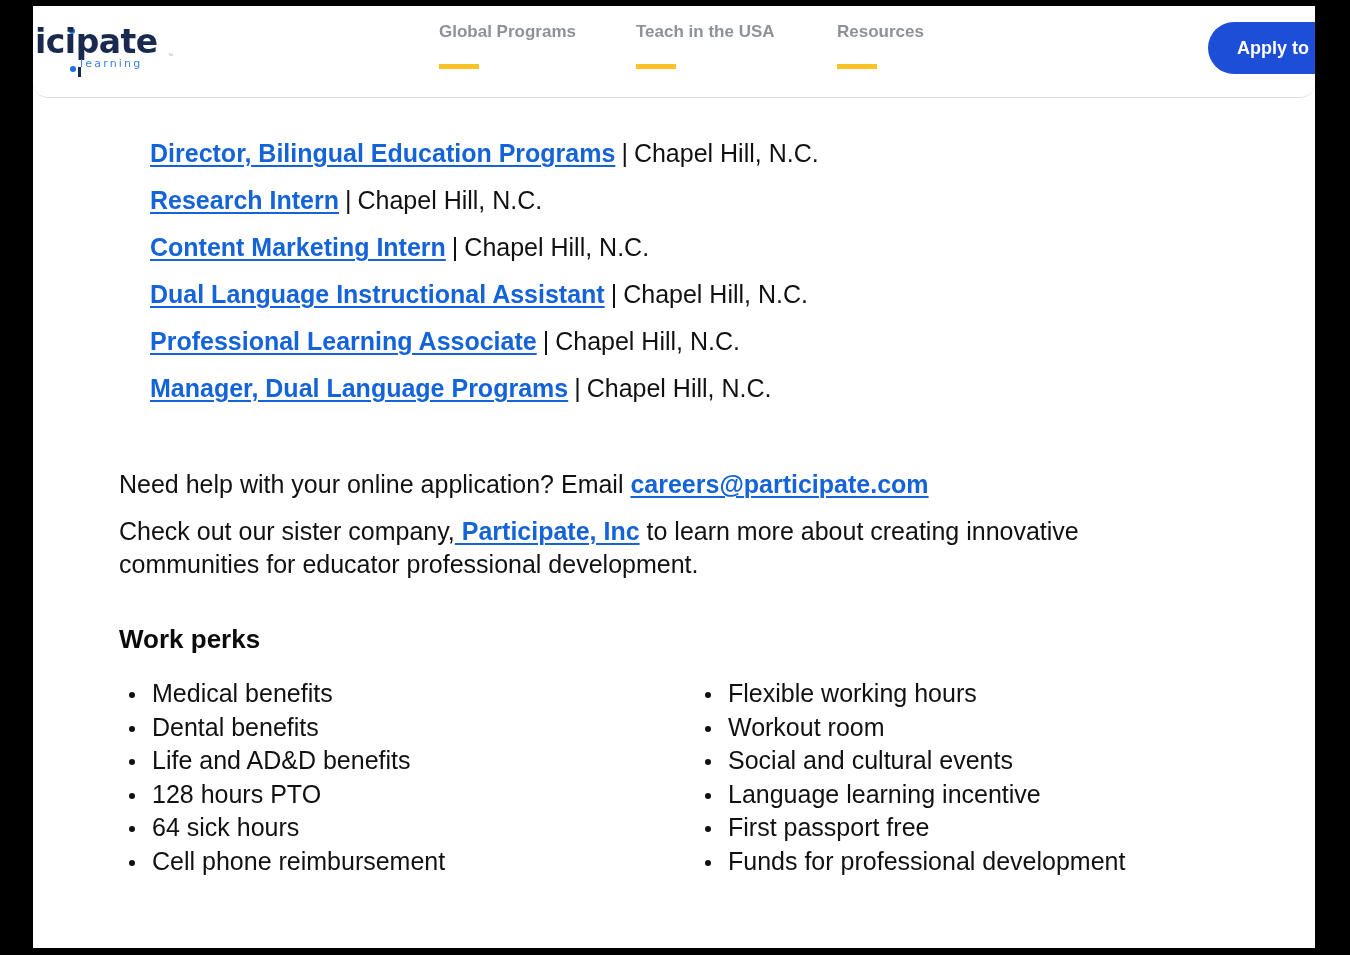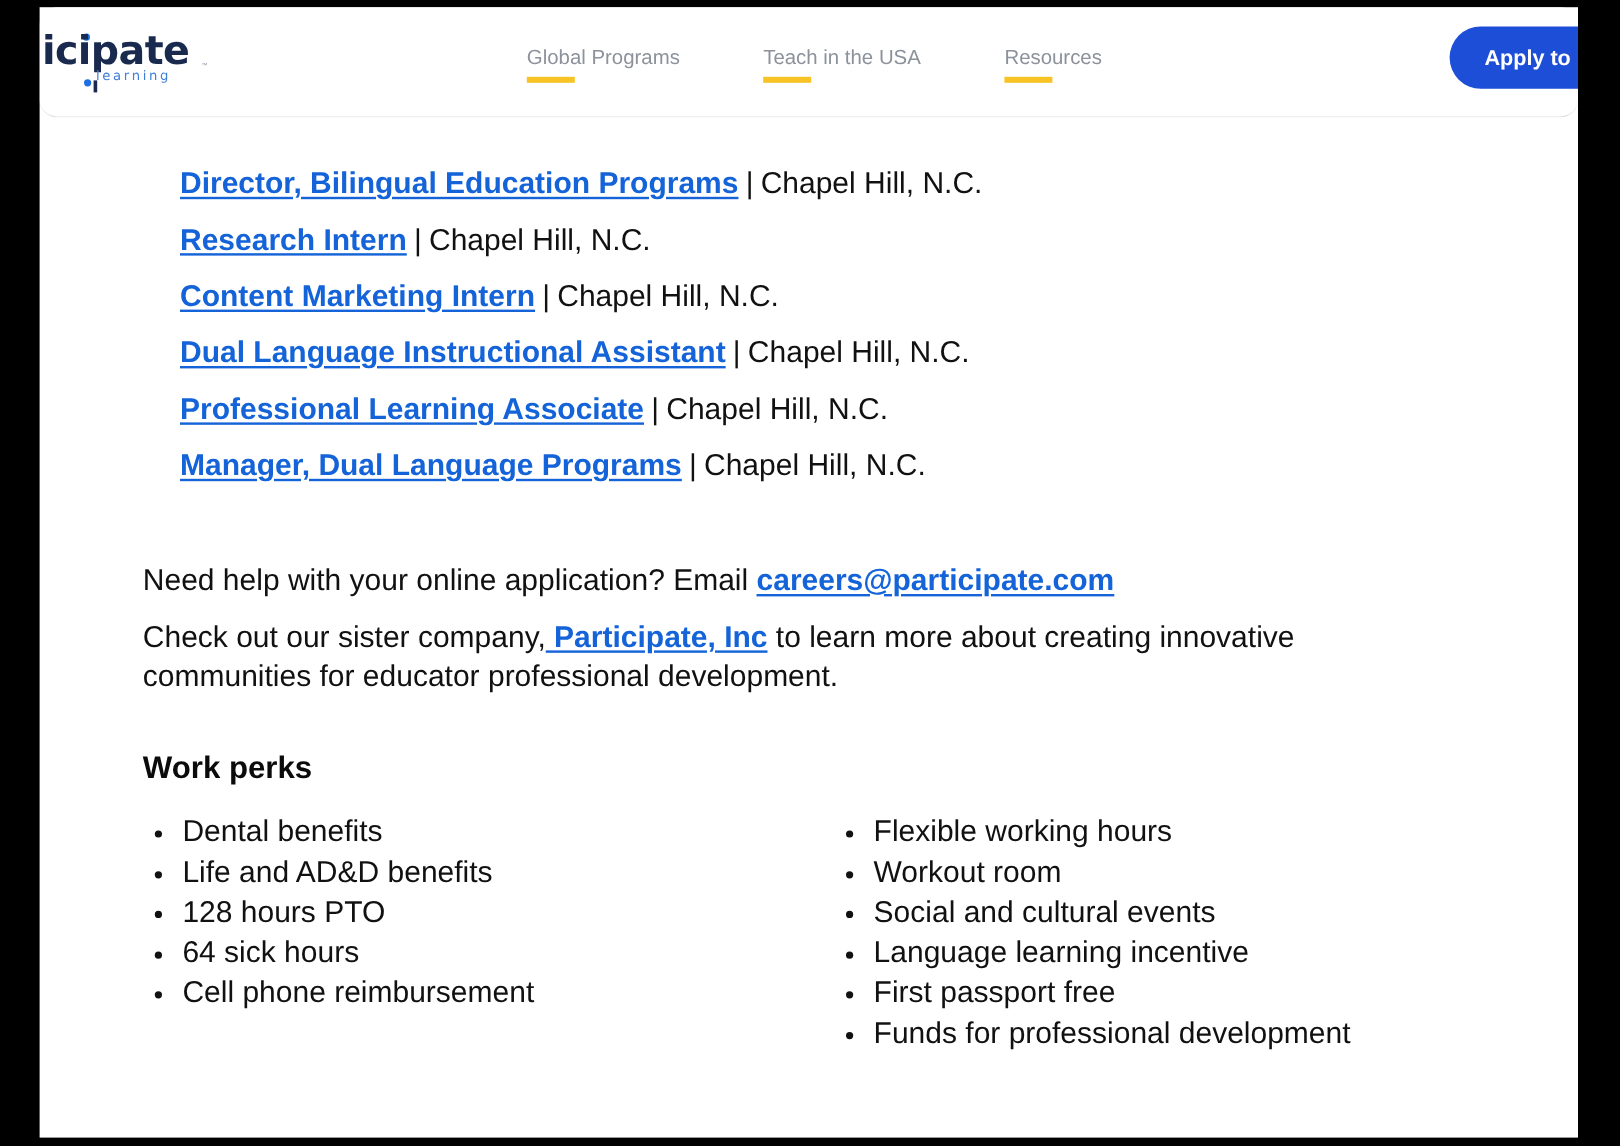--- a/index.html
+++ b/index.html
@@ -76,24 +76,24 @@
       width: 3px; height: 10px;
       background: #1a2a4f;
     }
     .nav {
       position: absolute;
       top: 0;
       height: 91px;
     }
     .nav-item {
       position: absolute;
-      top: 32px;
+      top: 16px;
       font-family: "Liberation Sans", sans-serif;
       font-size: 17px;
-      font-weight: normal;
+      font-weight: bold;
       color: #8c929b;
       white-space: nowrap;
       cursor: pointer;
       text-align: center;
     }
     .nav-underline {
       position: absolute;
       top: 58px;
       width: 40px;
       height: 5px;
@@ -256,20 +256,21 @@
       <span>Need help with your online application? Email </span><a href="#" class="link">careers@participate.com</a>
     </p>
 
     <p class="sister" style="margin:0;">
       <span>Check out our sister company,</span><a href="#" class="link"> Participate, Inc</a><span> to learn more about creating innovative communities for educator professional development.</span>
     </p>
 
     <h2 class="perks-title" style="margin:0;text-align:right;">Work perks</h2>
 
     <ul class="perks-col perks-left">
+      <li><span class="bullet"></span><span>Medical benefits</span></li>
       <li><span class="bullet"></span><span>Dental benefits</span></li>
       <li><span class="bullet"></span><span>Life and AD&amp;D benefits</span></li>
       <li><span class="bullet"></span><span>128 hours PTO</span></li>
       <li><span class="bullet"></span><span>64 sick hours</span></li>
       <li><span class="bullet"></span><span>Cell phone reimbursement</span></li>
     </ul>
 
     <ul class="perks-col perks-right">
       <li><span class="bullet"></span><span>Flexible working hours</span></li>
       <li><span class="bullet"></span><span>Workout room</span></li>

